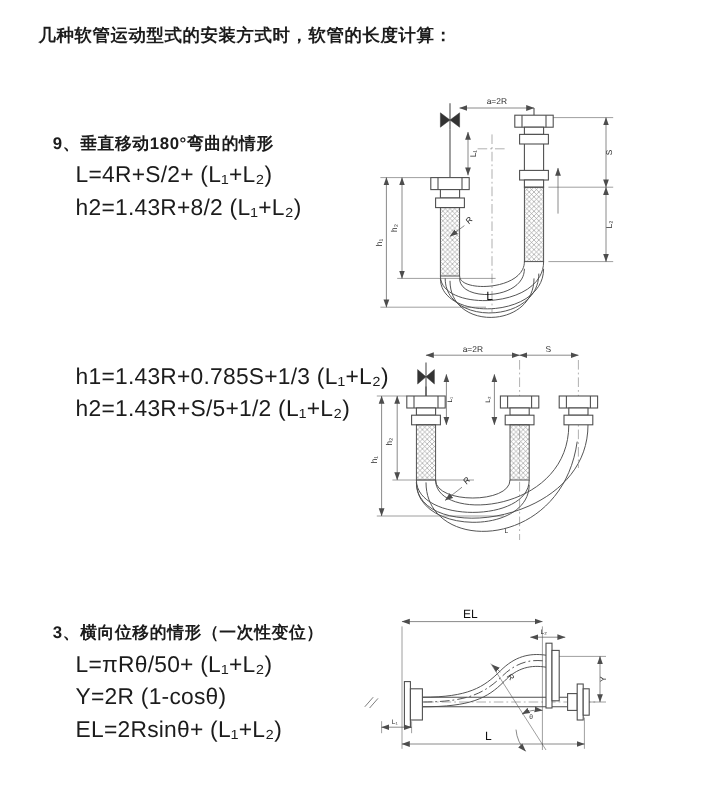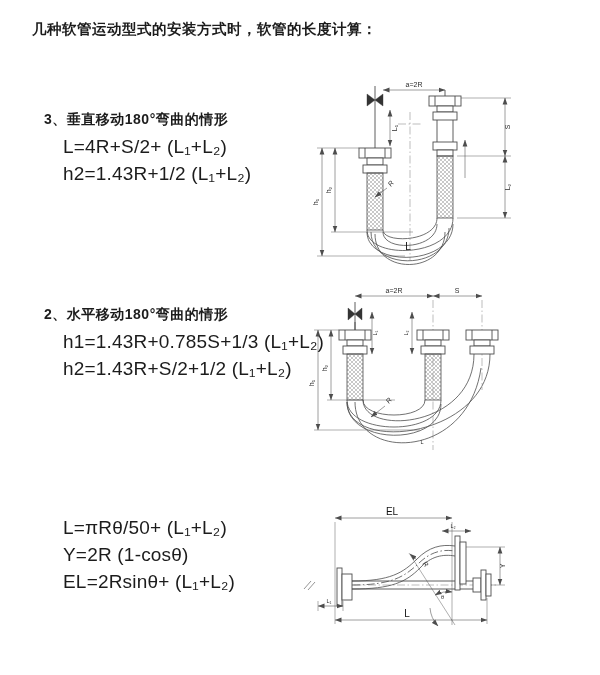--- a/index.html
+++ b/index.html
@@ -41,32 +41,32 @@
       </marker>
       <pattern id="braid" width="4" height="4" patternUnits="userSpaceOnUse">
         <path d="M0,0 L4,4 M4,0 L0,4" stroke="#909090" stroke-width="0.5" fill="none"></path>
       </pattern>
     </defs>
   </svg>
 
   <div class="doc-title">几种软管运动型式的安装方式时，软管的长度计算：</div>
 
   <section class="sec" style="top:106px">
-    <div class="sec-h">3、垂直移动180°弯曲的情形</div>
+    <div class="sec-h">9、垂直移动180°弯曲的情形</div>
     <div class="formula">L=4R+S/2+ (L₁+L₂)</div>
-    <div class="formula">h2=1.43R+1/2 (L₁+L₂)</div>
+    <div class="formula">h2=1.43R+8/2 (L₁+L₂)</div>
   </section>
 
   <section class="sec" style="top:301px">
-    <div class="sec-h">2、水平移动180°弯曲的情形</div>
     <div class="formula">h1=1.43R+0.785S+1/3 (L₁+L₂)</div>
-    <div class="formula">h2=1.43R+S/2+1/2 (L₁+L₂)</div>
+    <div class="formula">h2=1.43R+S/5+1/2 (L₁+L₂)</div>
   </section>
 
   <section class="sec" style="top:514px">
+    <div class="sec-h">3、横向位移的情形（一次性变位）</div>
     <div class="formula">L=πRθ/50+ (L₁+L₂)</div>
     <div class="formula">Y=2R (1-cosθ)</div>
     <div class="formula">EL=2Rsinθ+ (L₁+L₂)</div>
   </section>
 
   <svg class="diag" style="left:305px;top:60px" width="280" height="205" viewBox="0 0 280 205">
     <line class="cl" x1="105" y1="52" x2="105" y2="200"></line>
     <line class="cl" x1="93" y1="64" x2="117" y2="64"></line>
 
     <g class="hose">

